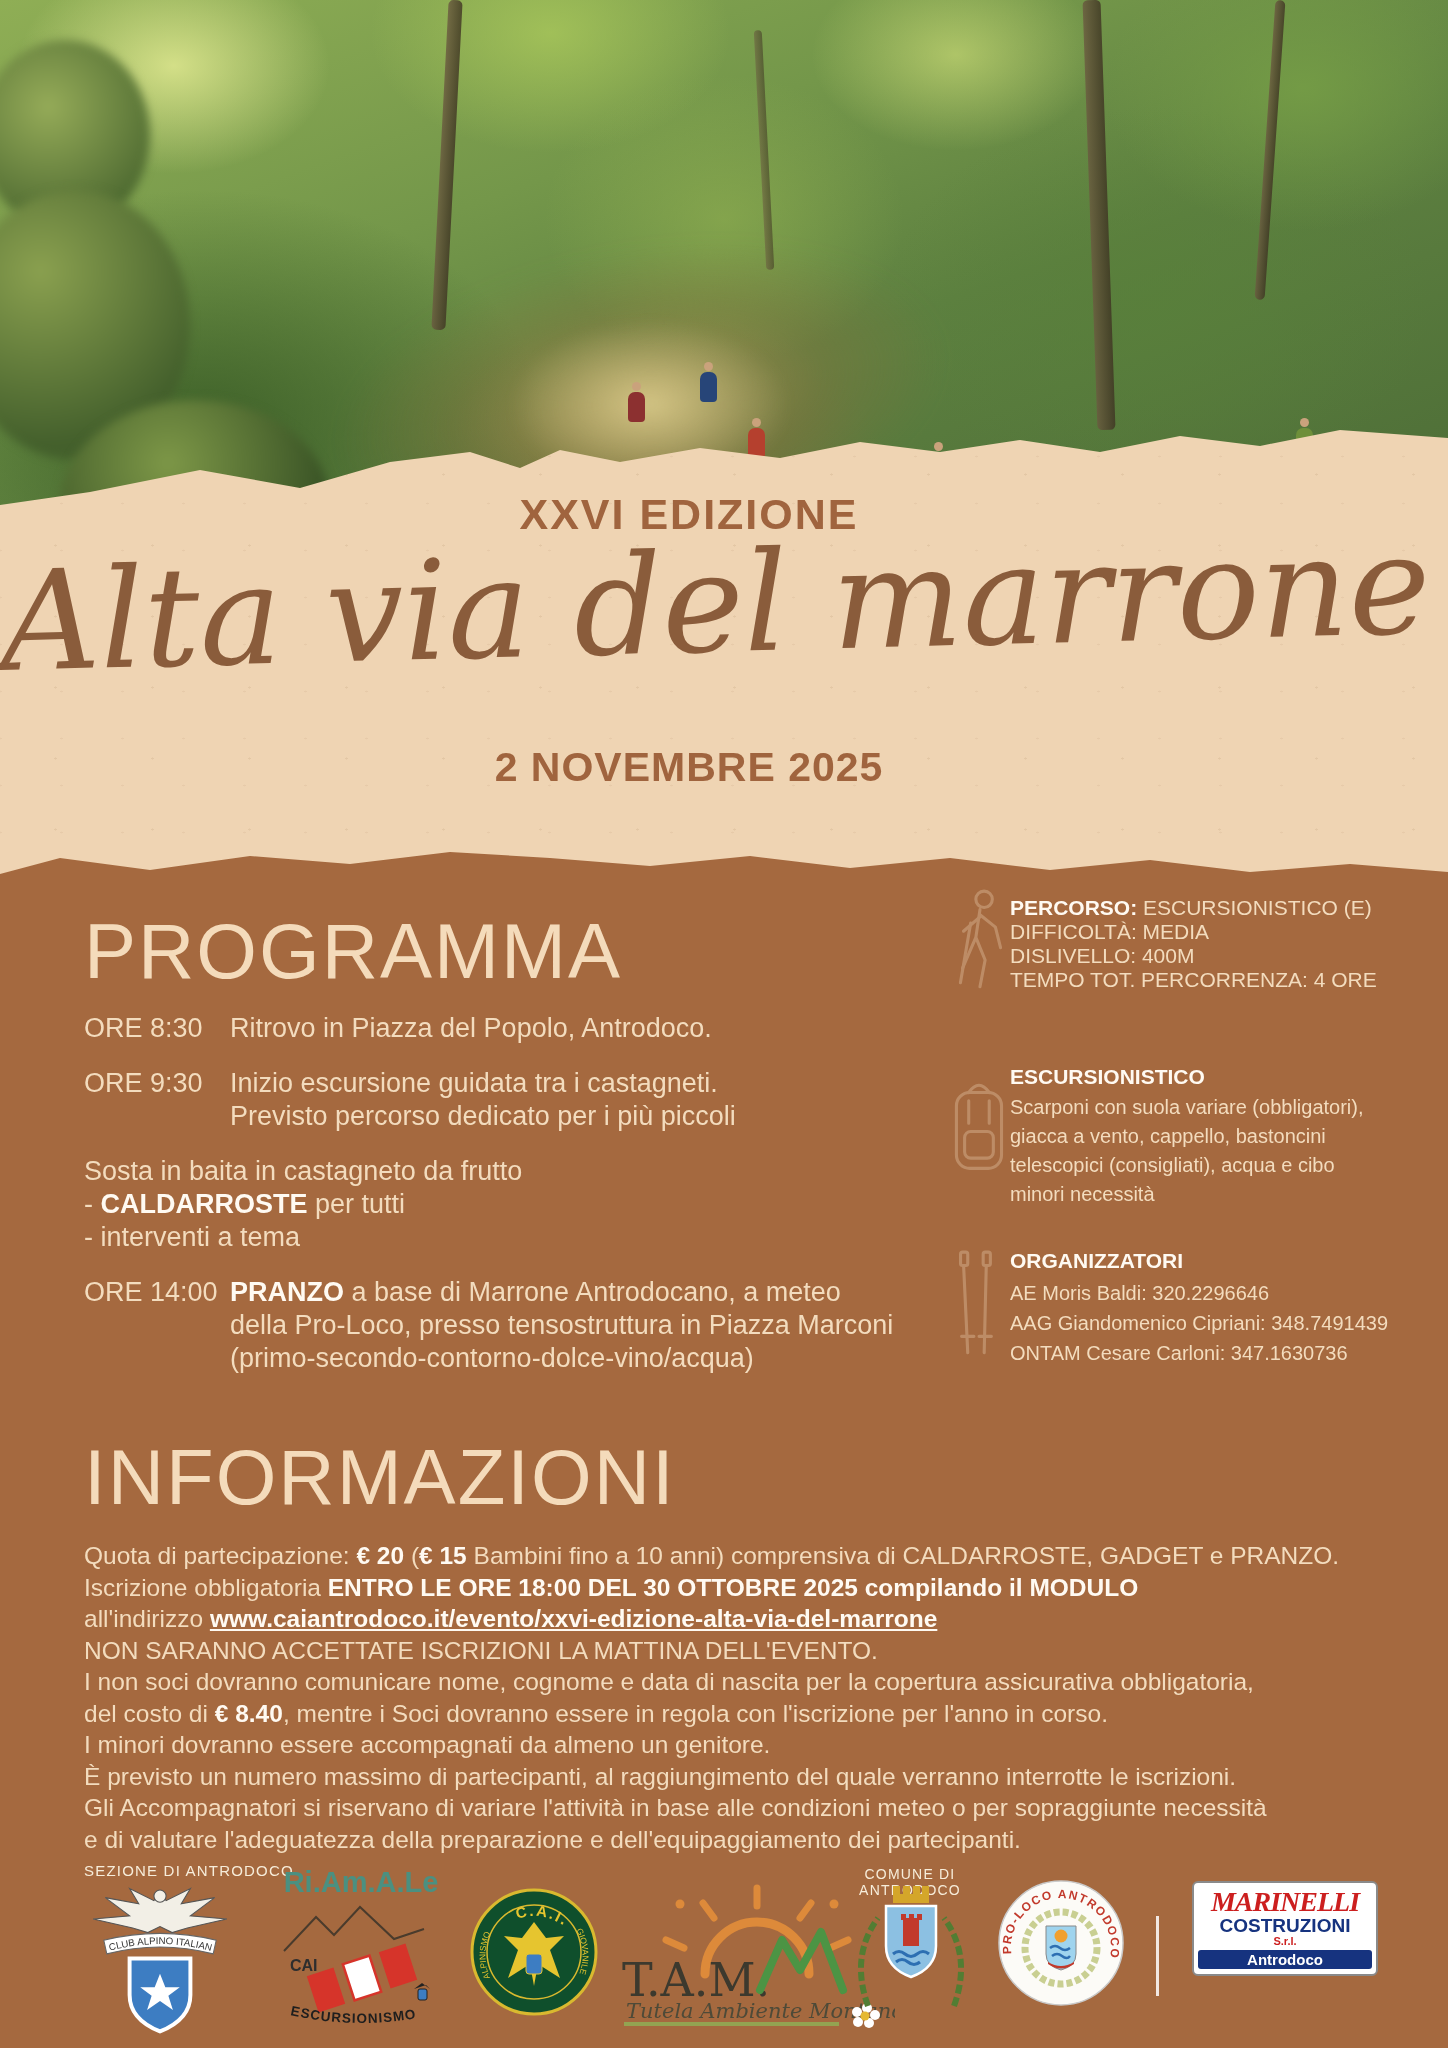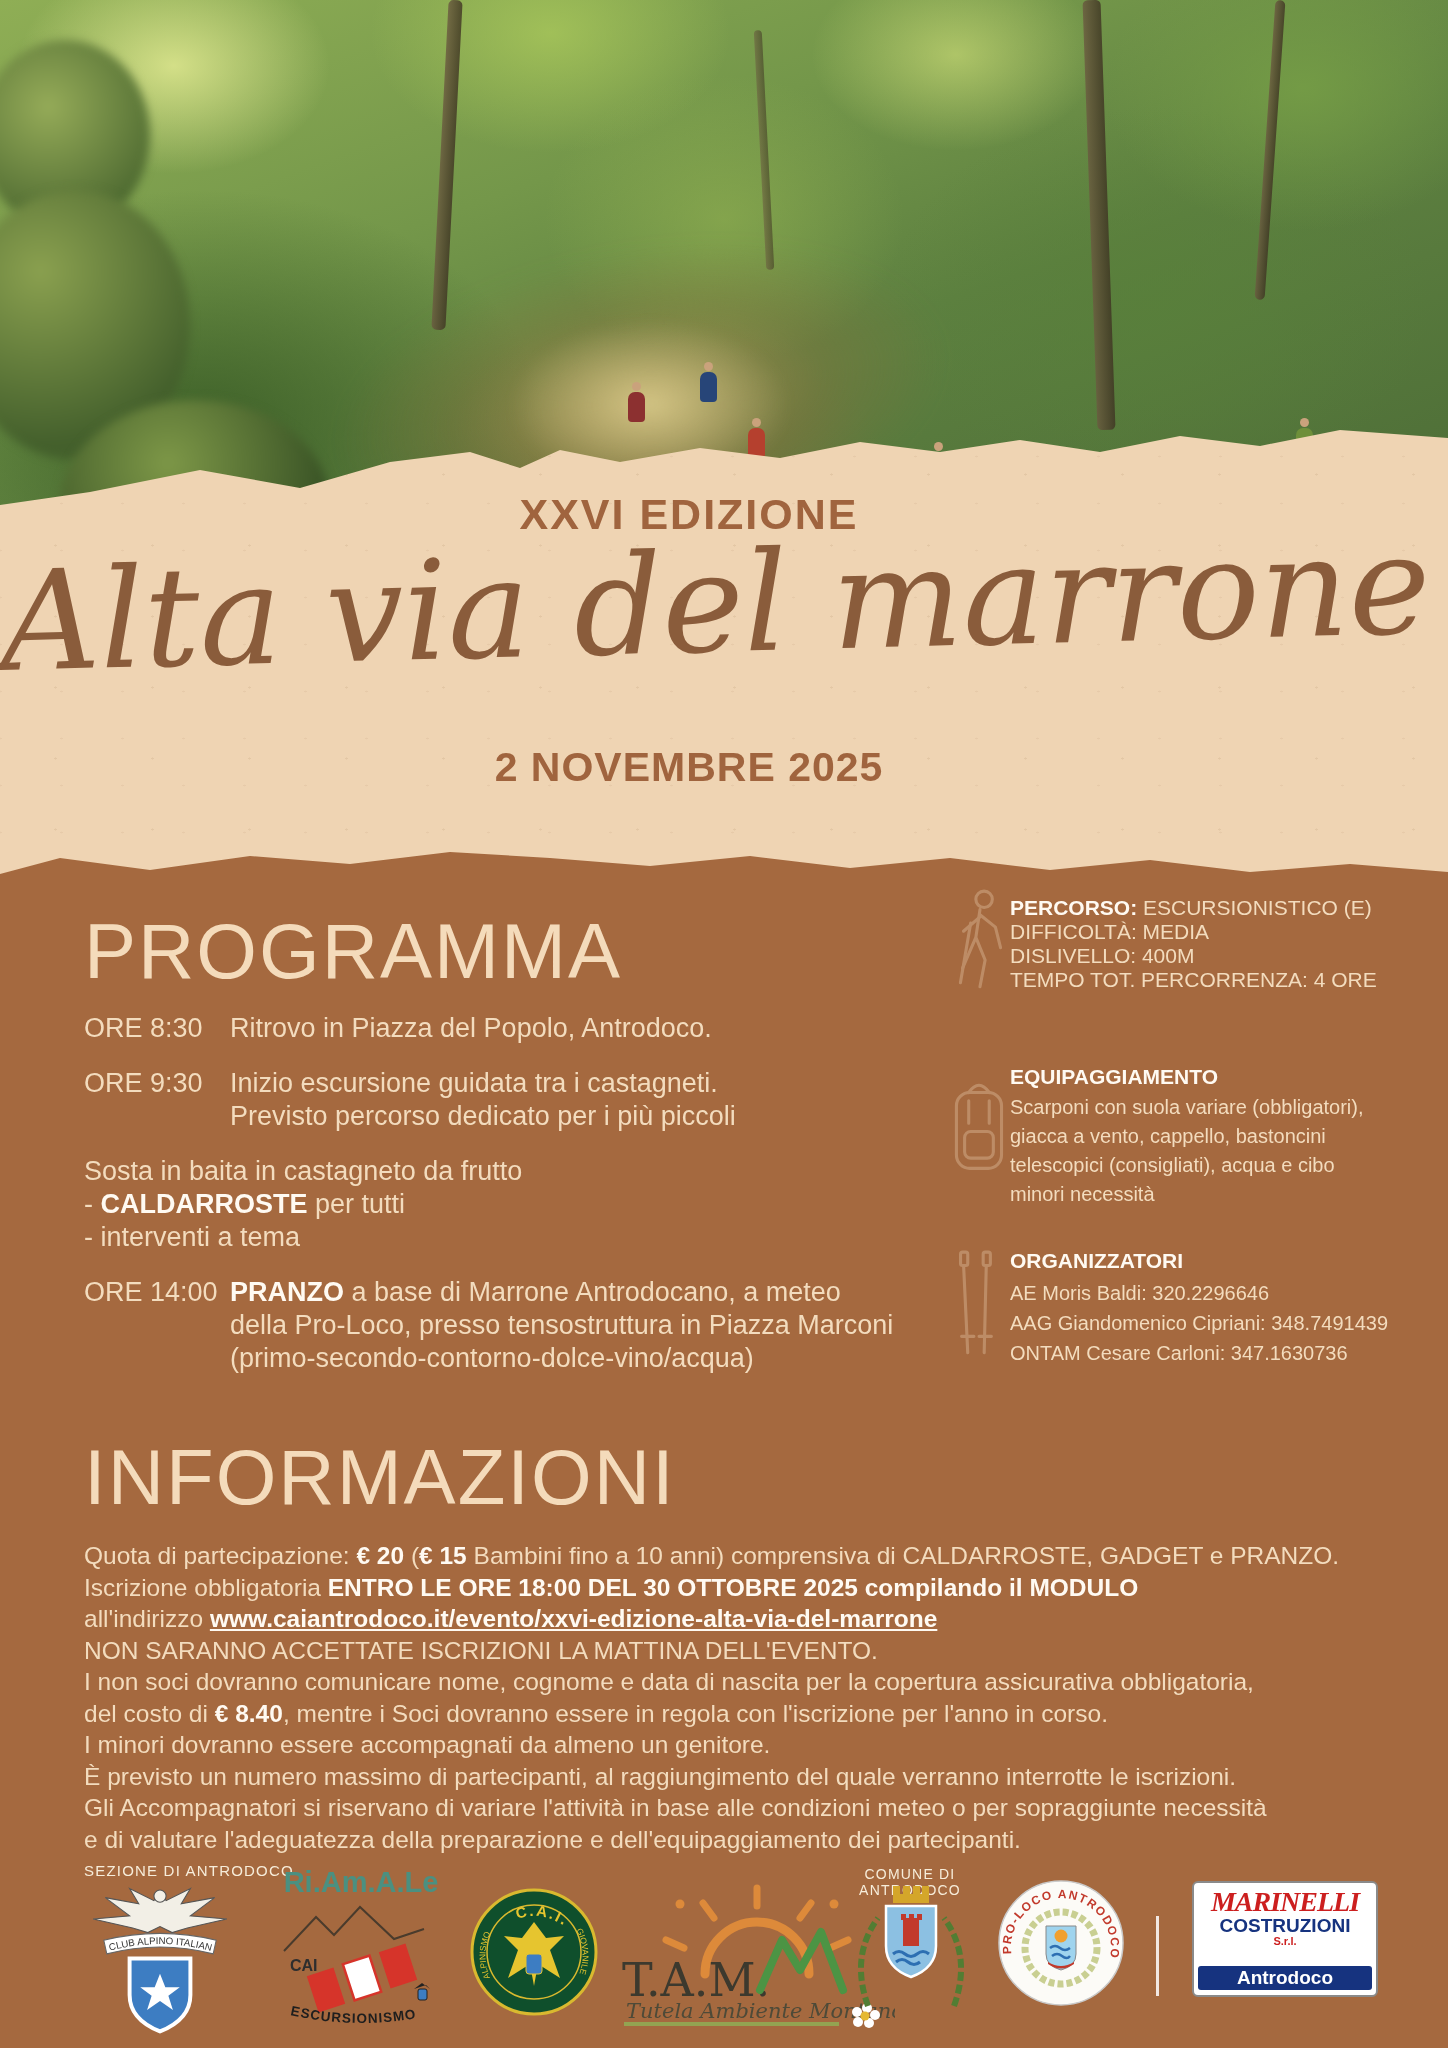--- a/index.html
+++ b/index.html
@@ -71,21 +71,21 @@
   .lbl-comune{left:832px;top:1866px;width:156px;text-align:center;font-size:14px;}
   .logo{position:absolute;z-index:3;}
   .riamale{left:276px;top:1868px;width:170px;text-align:center;}
   .riamale .title{color:#4b9080;font-weight:700;font-size:29px;line-height:1;}
   .marinelli{left:1192px;top:1881px;width:186px;background:#fff;border:2px solid #8a8a8a;border-radius:6px;
     box-sizing:border-box;padding:5px 4px 5px;text-align:center;}
   .marinelli .name{color:#cc1f1f;font-family:"Liberation Serif",serif;font-weight:700;font-style:italic;
     font-size:28px;letter-spacing:-1px;line-height:1;}
   .marinelli .line2{color:#16337f;font-weight:700;font-size:19px;line-height:1.05;}
   .marinelli .srl{color:#cc1f1f;font-size:11px;font-weight:700;line-height:1;}
-  .marinelli .city{background:#16337f;color:#fff;font-weight:700;font-size:19px;border-radius:3px;margin-top:19px;padding:1px 0;}
+  .marinelli .city{background:#16337f;color:#fff;font-weight:700;font-size:15px;border-radius:3px;margin-top:3px;padding:1px 0;}
   .divider{position:absolute;left:1156px;top:1916px;width:3px;height:80px;background:rgba(255,255,255,.85);z-index:3;}
 </style>
 </head>
 <body>
 
 <div class="poster">
 
   <div class="photo">
     <div class="rock r3"></div>
     <div class="rock r1"></div>
@@ -171,21 +171,21 @@
 
   <div class="col-block percorso-b">
     <div id="percorso-lines">
         <div class="detail-line"><span class="b">PERCORSO:</span><span> ESCURSIONISTICO (E)</span></div>
         <div class="detail-line"><span>DIFFICOLTÀ: MEDIA</span></div>
         <div class="detail-line"><span>DISLIVELLO: 400M</span></div>
         <div class="detail-line"><span>TEMPO TOT. PERCORRENZA: 4 ORE</span></div>
       </div>
   </div>
   <div class="col-block equip-b">
-    <div class="detail-head">EQUIPAGGIAMENTO</div>
+    <div class="detail-head">ESCURSIONISTICO</div>
     <div id="equip-lines">
         <div class="detail-line"><span>Scarponi con suola variare (obbligatori),</span></div>
         <div class="detail-line"><span>giacca a vento, cappello, bastoncini</span></div>
         <div class="detail-line"><span>telescopici (consigliati), acqua e cibo</span></div>
         <div class="detail-line"><span>minori necessità</span></div>
       </div>
   </div>
   <div class="col-block org-b">
     <div class="detail-head">ORGANIZZATORI</div>
     <div id="org-lines">

